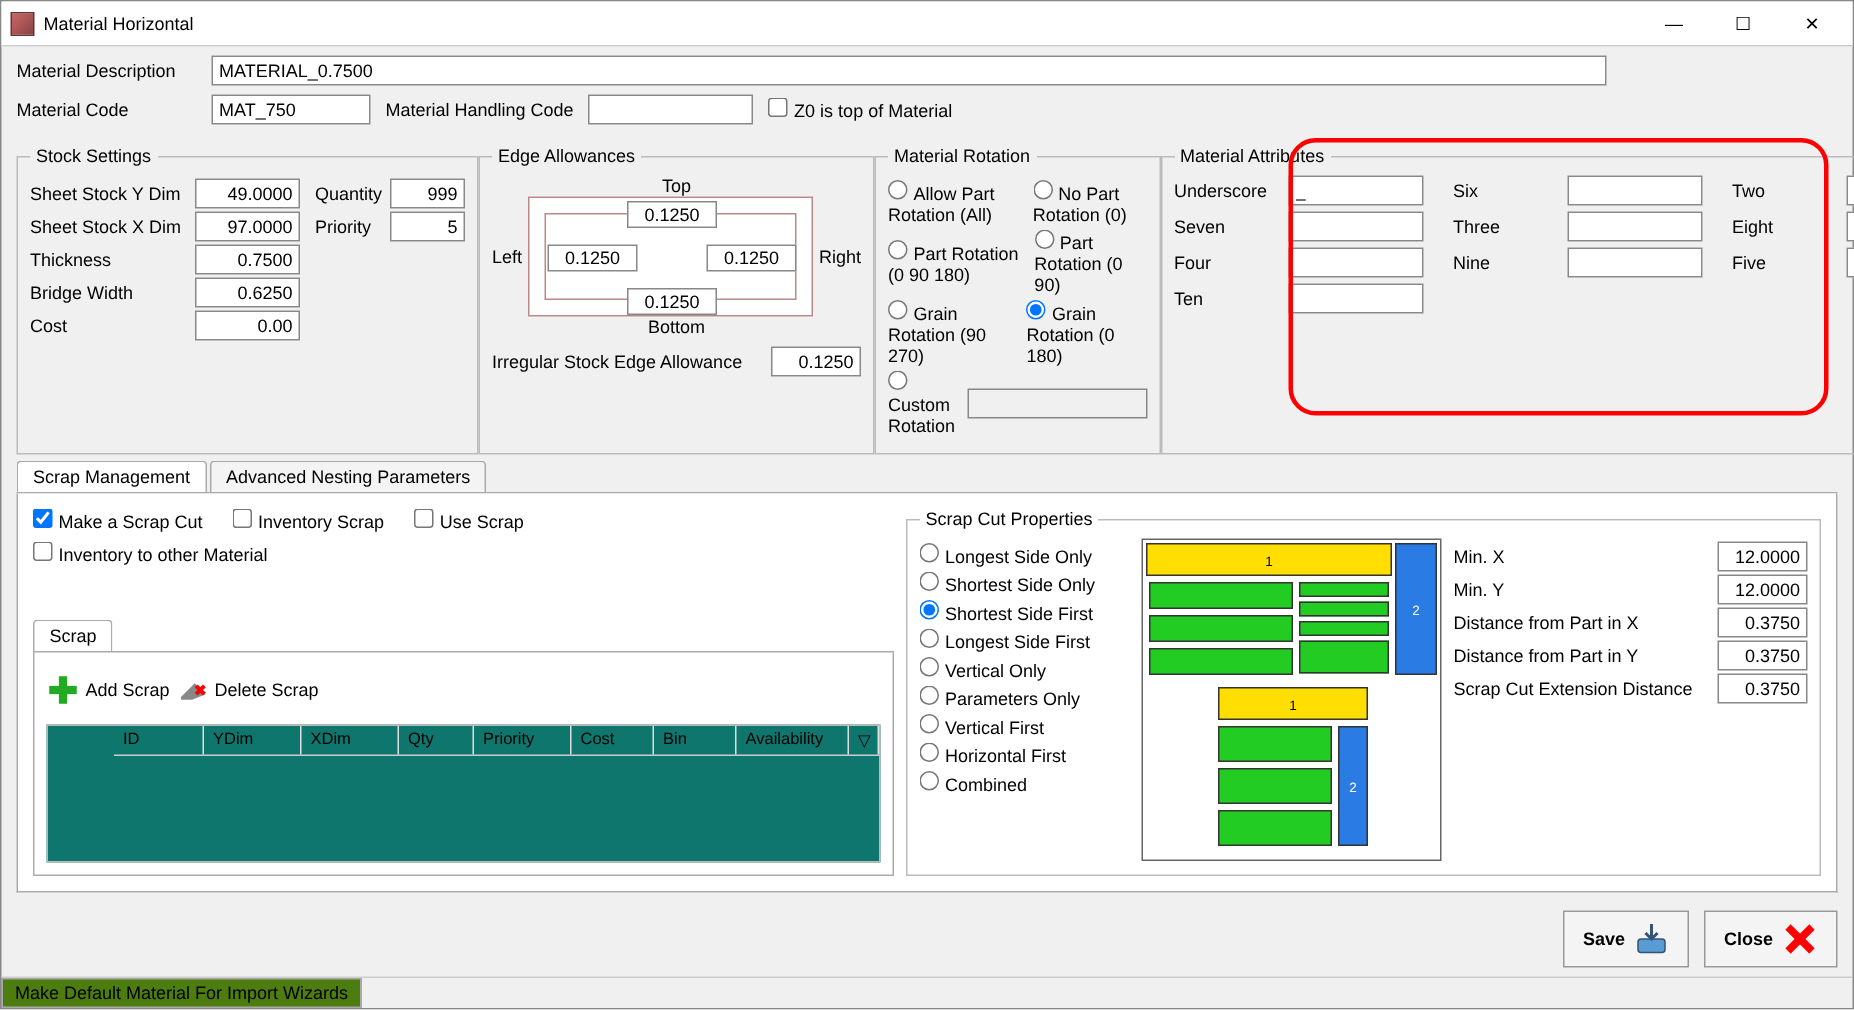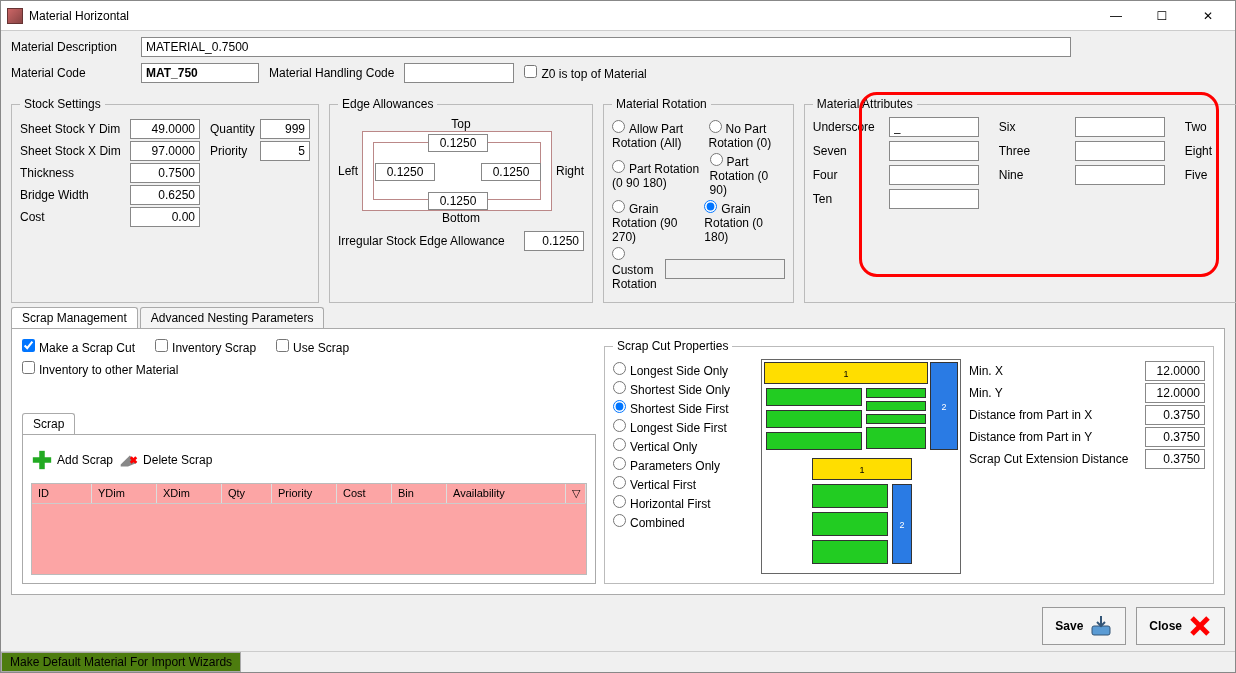--- a/index.html
+++ b/index.html
@@ -25,21 +25,21 @@
 .edge-box .inner{border:1px solid #b88;position:absolute;left:10px;top:10px;right:10px;bottom:10px;}
 .edge-box input{position:absolute;width:60px;text-align:center;height:18px;}
 .attr-grid{display:grid;grid-template-columns:1fr 1fr 1fr;gap:4px 20px;}
 .attr-row{display:flex;align-items:center;gap:4px;}
 .attr-row .l{width:72px;}
 .attr-row input{width:90px;}
 .tab-strip{display:flex;border-bottom:1px solid #aaa;margin-top:4px;}
 .tab{border:1px solid #aaa;border-bottom:none;background:#f4f4f4;padding:3px 10px;border-radius:3px 3px 0 0;margin-right:2px;}
 .tab.active{background:#fff;}
 .tabpanel{border:1px solid #aaa;border-top:none;background:#fff;padding:10px;flex:1;display:flex;gap:8px;justify-content:space-between;}
-.scrap-table{border:1px solid #bbb;background:#fca5a5;margin-top:6px;}
+.scrap-table{border:1px solid #bbb;background:#0f766e;margin-top:6px;padding-left:44px;}
 .scrap-table .hdr{display:flex;border-bottom:1px solid #ccc;}
 .scrap-table .hdr div{padding:3px 6px;border-right:1px solid #ddd;font-size:11px;}
 .scrap-buttons{display:flex;align-items:center;gap:4px;padding:6px 0;}
 .green-plus{width:22px;height:22px;}
 .bottom-bar{padding:6px 10px;display:flex;justify-content:flex-end;align-items:center;gap:10px;}
 .big-btn{border:1px solid #999;background:#f4f4f4;padding:6px 12px;display:flex;align-items:center;gap:6px;font-size:15px;font-weight:bold;}
 .statusbar{border-top:1px solid #ccc;padding:0;}
 .statusbtn{border:1px solid #aaa;background:#4d7c0f;padding:2px 8px;display:inline-block;}
 .diagram{border:1px solid #666;background:#fff;width:200px;height:215px;position:relative;}
 .diag-block{position:absolute;border:1px solid #333;}
@@ -59,28 +59,28 @@
 
   <div class="content">
 
     <div class="top-inputs">
       <div class="row">
         <label style="width:120px">Material Description</label>
         <input type="text" style="width: 930px;" value="MATERIAL_0.7500">
       </div>
       <div class="row">
         <label style="width:120px">Material Code</label>
-        <input type="text" style="width: 118px; font-weight: bold;" value="MAT_750">
+        <input type="text" style="width: 106px;" value="MAT_750">
         <label>Material Handling Code</label>
         <input type="text" style="width: 110px;">
         <label><input type="checkbox" style=""><span>Z0 is top of Material</span></label>
       </div>
     </div>
 
-    <div style="display:flex;gap:10px;position:relative;">
+    <div style="display:flex;position:relative;">
 
       <fieldset style="width:320px">
         <legend>Stock Settings</legend>
         <div style="display:flex;gap:10px;">
           <div style="flex:1">
             <div class="stock-row">
                 <span class="lbl">Sheet Stock Y Dim</span>
                 <input type="text" value="49.0000" style="">
               </div>
             <div class="stock-row">

